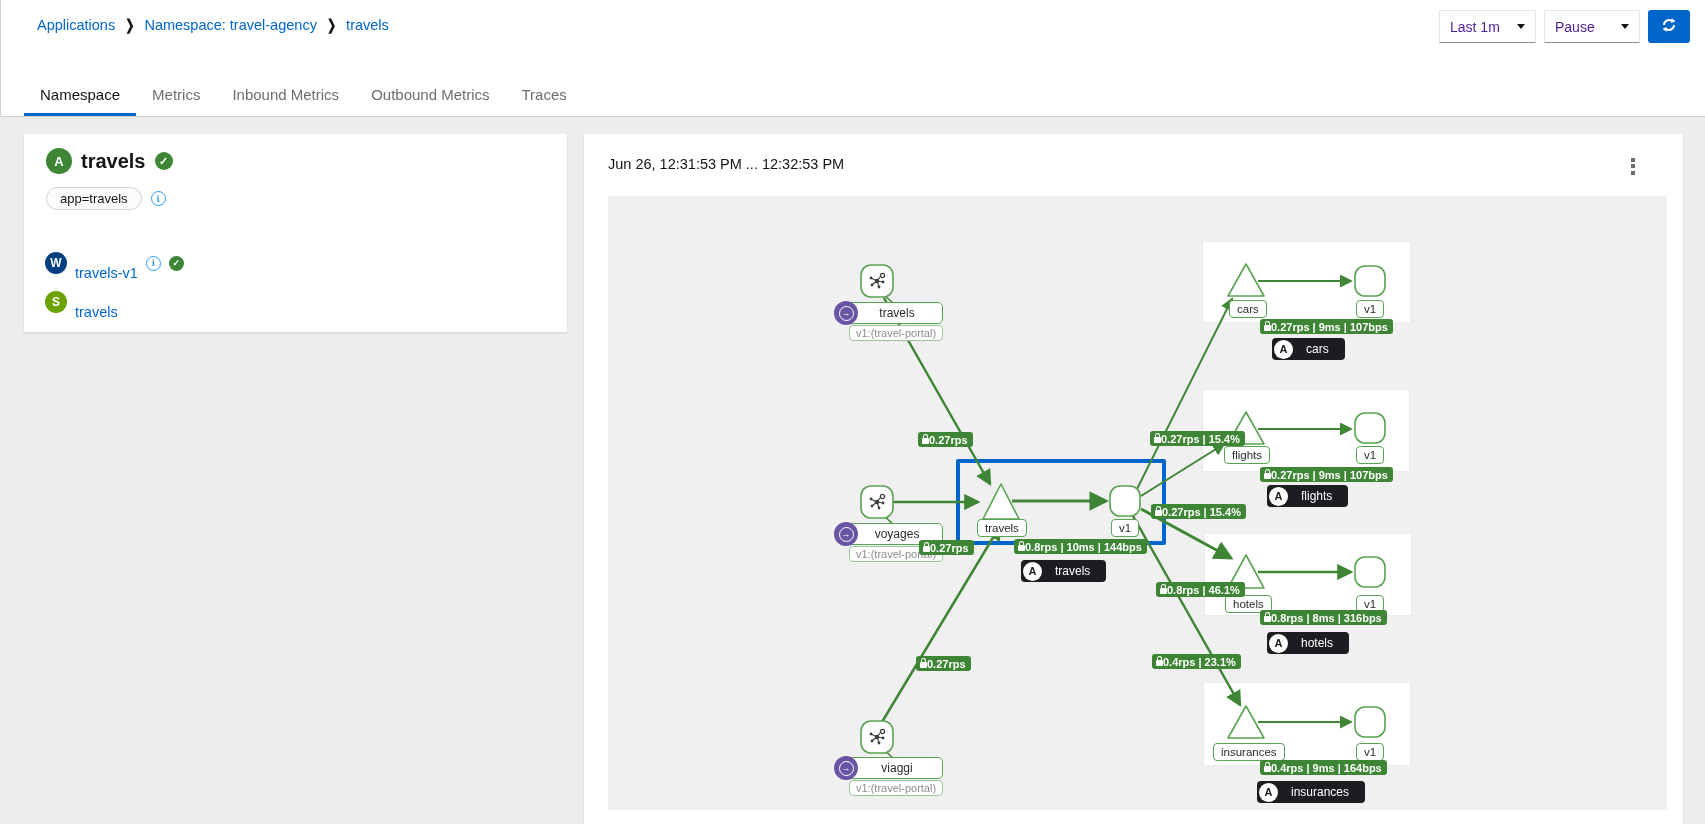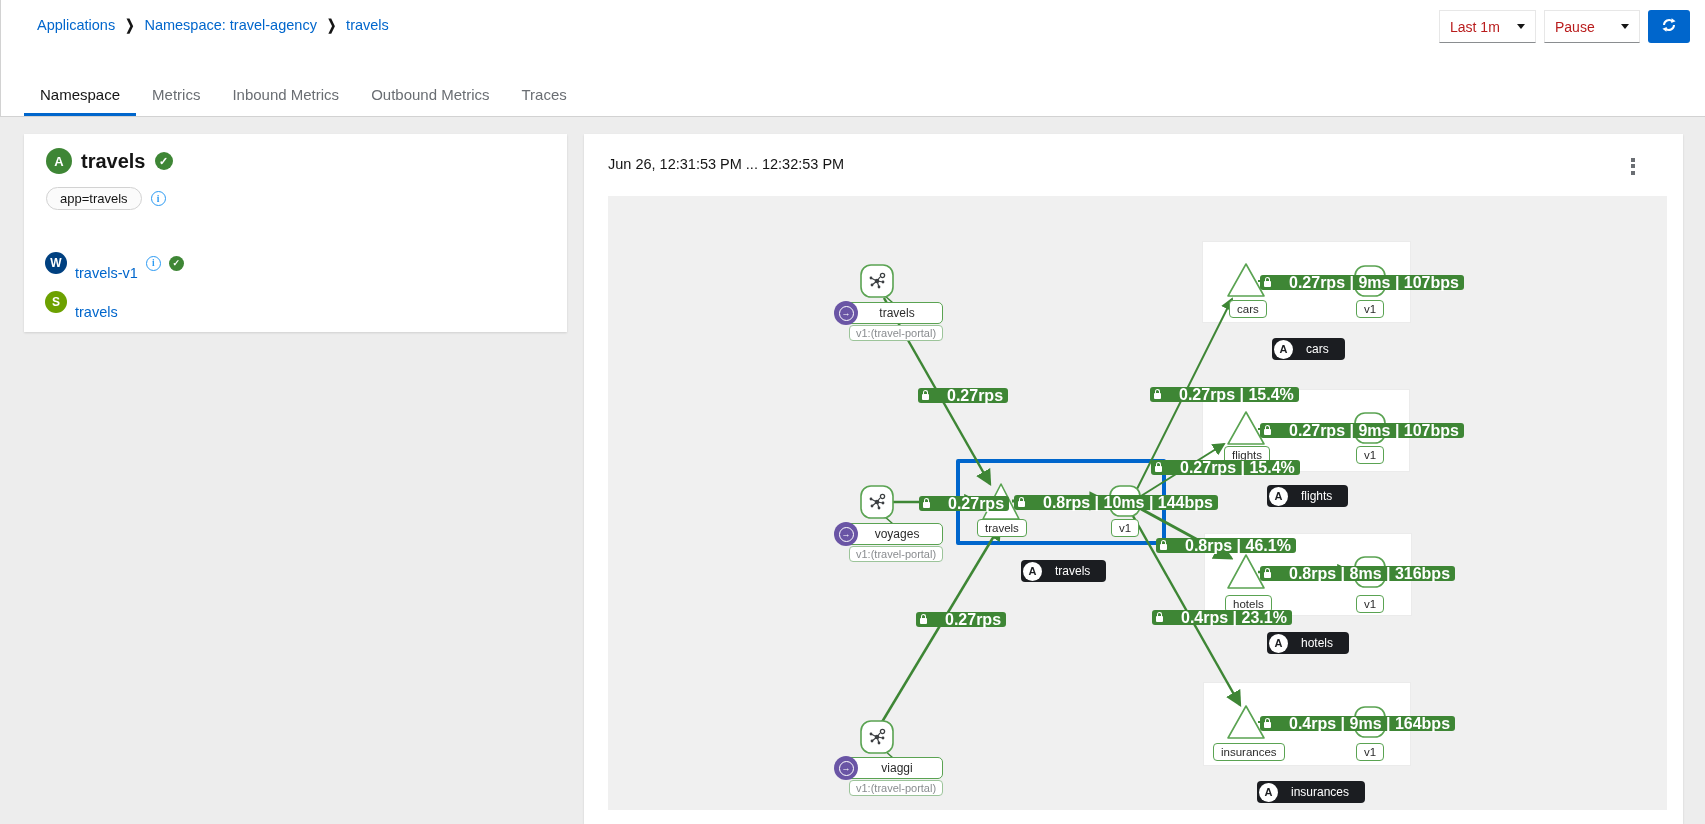--- a/index.html
+++ b/index.html
@@ -7,21 +7,21 @@
   #app { position:relative; width:1705px; height:824px; overflow:hidden; background:#fff; }
 
   
   .header { position:absolute; left:0; top:0; width:1705px; height:117px; background:#fff; border-left:1px solid #d2d2d2; }
   .breadcrumb { position:absolute; left:36px; top:17px; display:flex; align-items:center; gap:10px; font-size:14.5px; }
   .crumb { color:#0066cc; text-decoration:none; cursor:pointer; }
   .crumb-sep { color:#151515; font-size:11px; font-weight:bold; transform:scaleY(1.35); }
 
   .toolbar { position:absolute; right:15px; top:10px; display:flex; align-items:center; gap:8px; }
   .select { display:flex; align-items:center; justify-content:space-between; height:33px; background:#fff;
-            border:1px solid #e7e7e7; border-bottom:1px solid #8a8d90; padding:0 10px; font-size:14px; color:#b91c1c; cursor:pointer; }
+            border:1px solid #e7e7e7; border-bottom:1px solid #8a8d90; padding:0 10px; font-size:14px; color:#4c1d95; cursor:pointer; }
   .select.duration { width:97px; }
   .select.refreshmode { width:96px; }
   .caret { width:0; height:0; border-left:4.5px solid transparent; border-right:4.5px solid transparent; border-top:5px solid #151515; margin-left:10px; }
   .refresh-btn { width:42px; height:33px; background:#0066cc; border:none; border-radius:3px; display:flex; align-items:center; justify-content:center; cursor:pointer; }
 
   
   .tabs { position:absolute; left:0; top:73px; width:1705px; height:44px; border-bottom:1px solid #d2d2d2; display:flex; padding-left:23px; background:#fff; }
   .tab { padding:13px 16px 10px 16px; font-size:15px; color:#6a6e73; cursor:pointer; border-bottom:3px solid transparent; }
   .tab.active { color:#151515; border-bottom:3px solid #0066cc; }
 
@@ -58,21 +58,21 @@
   
   #graph-abs { position:absolute; left:0; top:0; width:1705px; height:824px; pointer-events:none; }
   #graph-abs .clickable { pointer-events:auto; }
 
   .group-box { position:absolute; background:#fff; box-shadow:0 0 0 1px rgba(0,0,0,0.02); z-index:1; }
   .selection-box { position:absolute; border:4px solid #0066cc; border-radius:2px; z-index:2; }
   .graph-svg { position:absolute; left:0; top:0; z-index:4; }
 
   .node-label { position:absolute; background:#fff; border:1px solid #5aa352; border-radius:4px; padding:2px 7px; font-size:11.5px; color:#2b2b2b; white-space:nowrap; z-index:5; }
 
-  .edge-label { position:absolute; background:#3e8635; color:#fff; font-size:16px; font-weight:bold; line-height:12px; padding:1.5px 5px 1.5px 4px; border-radius:3px; display:flex; align-items:center; gap:18px; white-space:nowrap; z-index:6; }
+  .edge-label { position:absolute; background:#3e8635; color:#fff; font-size:11px; font-weight:bold; line-height:12px; padding:1.5px 5px 1.5px 4px; border-radius:3px; display:flex; align-items:center; gap:0; white-space:nowrap; z-index:6;margin-top:44px; }
   .lock { display:inline-block; width:7px; height:5.5px; background:#fff; border-radius:1px; position:relative; margin-top:3px; flex:0 0 auto; }
   .lock::before { content:""; position:absolute; left:1px; top:-4px; width:3px; height:4px; border:1.5px solid #fff; border-bottom:none; border-radius:3px 3px 0 0; }
 
   .src-label { position:absolute; z-index:6; }
   .src-row1 { position:relative; background:#fff; border:1px solid #5aa352; border-radius:5px; padding:3px 10px 3px 16px; font-size:12px; color:#2b2b2b; text-align:center; min-width:72px; white-space:nowrap; }
   .src-row2 { background:#fff; border:1px solid #9cc49a; border-radius:4px; padding:1px 6px; font-size:11px; color:#8a8d90; margin-top:1px; margin-left:4px; width:fit-content; white-space:nowrap; }
   .src-badge { position:absolute; left:-12px; top:-2px; width:24px; height:24px; background:#6a55a5; border-radius:50%; display:flex; align-items:center; justify-content:center; z-index:2; }
   .src-badge-inner { width:15px; height:15px; border:1.5px solid #fff; border-radius:50%; color:#fff; font-size:9px; display:flex; align-items:center; justify-content:center; }
 
   .group-badge { position:absolute; display:flex; align-items:center; background:#1b1d21; border-radius:4px; height:22px; padding:0 16px 0 2px; gap:13px; z-index:6; }

